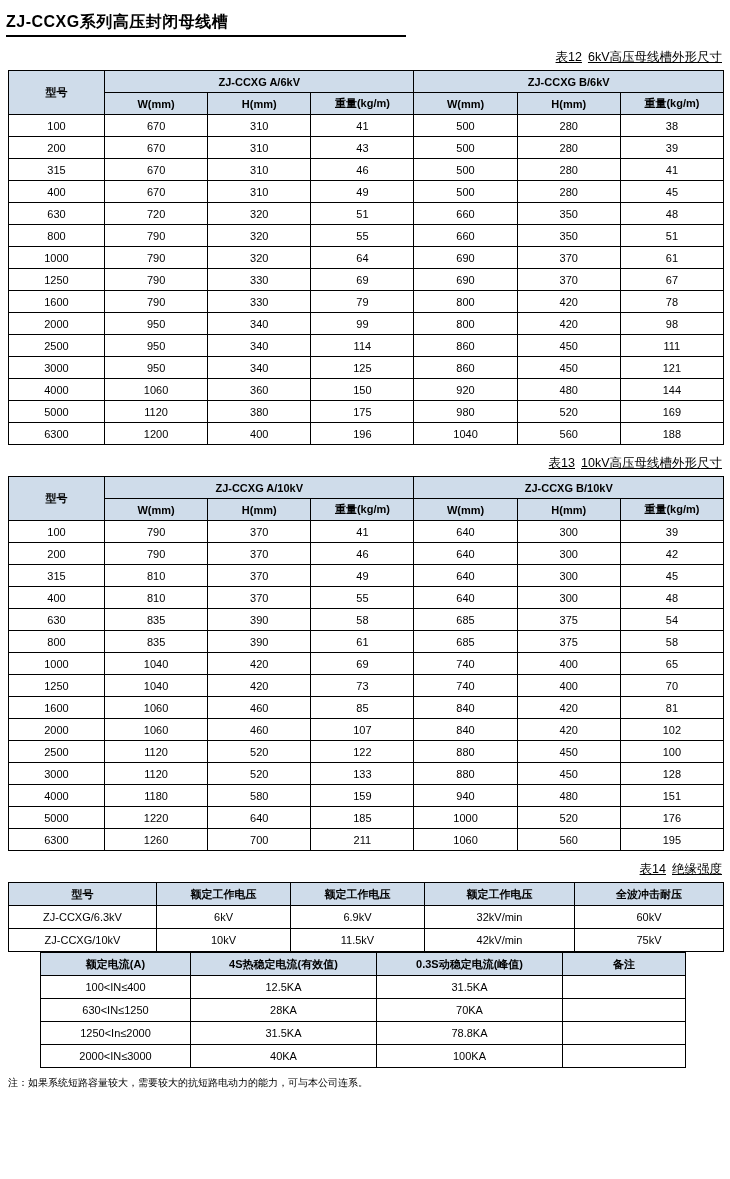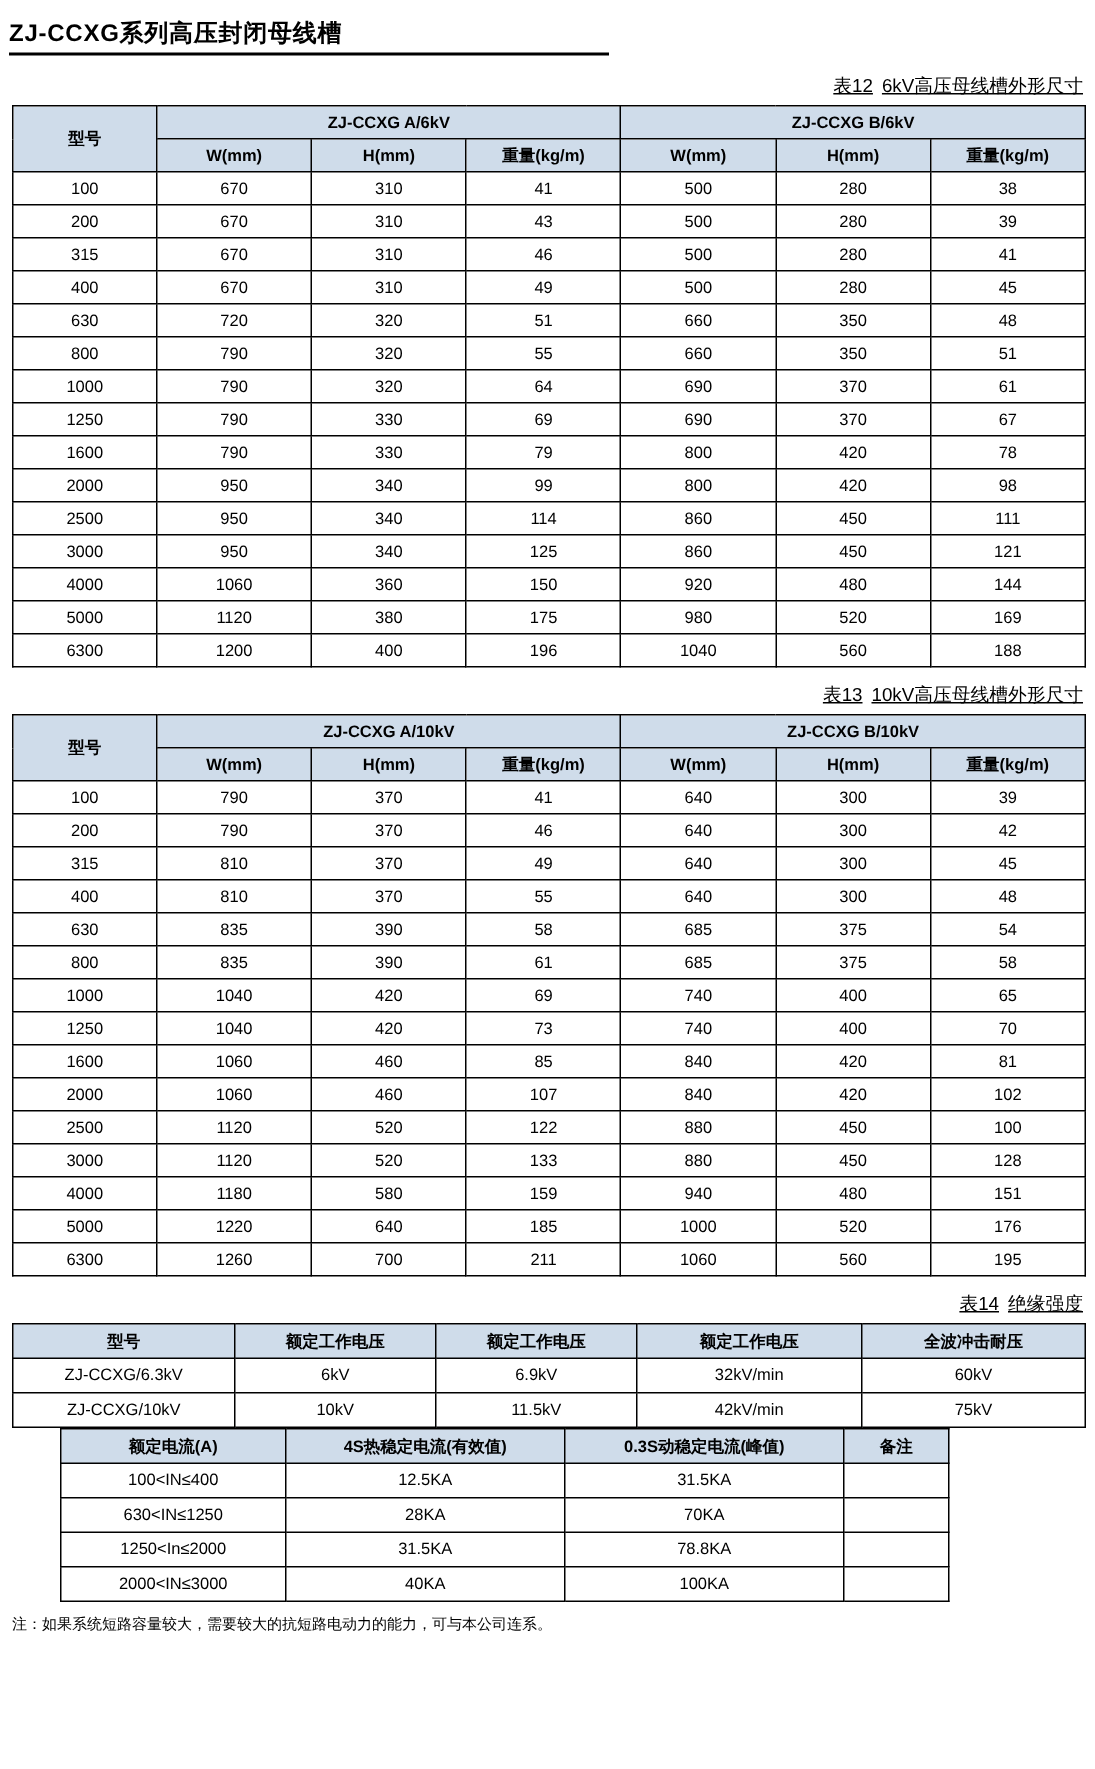--- a/index.html
+++ b/index.html
@@ -84,21 +84,21 @@
     font-weight: normal;
     white-space: nowrap;
     padding: 0 2px;
   }
   table.t14 thead th {
     background: #cfdcea;
     font-weight: bold;
   }
   
   table.t15 {
-    width: 593px;
+    width: 646px;
     margin-left: 40px;
   }
   table.t15 th, table.t15 td {
     border: 1px solid #000;
     text-align: center;
     height: 23px;
     font-weight: normal;
     white-space: nowrap;
     padding: 0 2px;
   }

